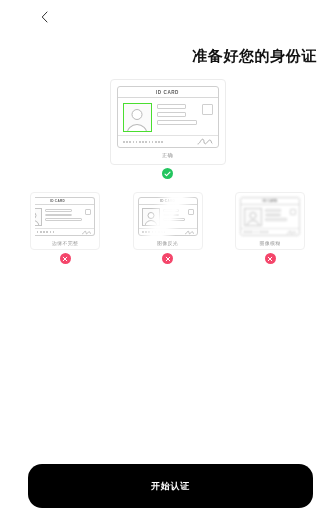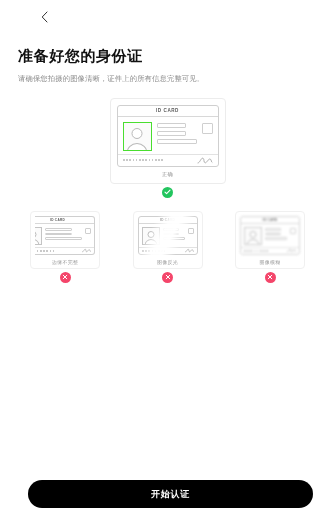--- a/index.html
+++ b/index.html
@@ -31,21 +31,21 @@
   .nav-title {
     width:100%;
     text-align:center;
     font-size:10.5px;
     font-weight:bold;
     letter-spacing:.4px;
     color:#1a1a1a;
   }
 
   
-  .heading-wrap { margin-top:13px; text-align:left; padding:0 18px; }
+  .heading-wrap { margin-top:13px; text-align:right; padding:0 18px; }
   .page-title {
     font-size:15px;
     font-weight:bold;
     letter-spacing:.6px;
     color:#111;
   }
   .page-sub {
     margin-top:8px;
     font-size:7.3px;
     line-height:1.5;
@@ -223,21 +223,21 @@
     color:#9a9a9a;
     letter-spacing:.25px;
     white-space:nowrap;
   }
 
   
   .cta {
     position:absolute;
     left:28px; right:22px;
     bottom:14px;
-    height:28px;
+    height:44px;
     background:#000000;
     border-radius:14px;
     color:#ffffff;
     font-size:9px;
     font-weight:bold;
     letter-spacing:.8px;
     display:flex;
     align-items:center;
     justify-content:center;
     cursor:pointer;
@@ -253,21 +253,20 @@
     <span>
       <svg width="7" height="12" viewBox="0 0 7 12" fill="none">
         <path d="M6 1L1.2 6L6 11" stroke="#333" stroke-width="1" stroke-linecap="round" stroke-linejoin="round"></path>
       </svg>
     </span>
   </div>
 </div>
 
 <div class="heading-wrap">
   <div class="page-title">准备好您的身份证</div>
-  <div class="page-sub">请确保您拍摄的图像清晰，证件上的所有信息完整可见。</div>
 </div>
 
 <div class="hero-wrap">
   <div class="hero-frame">
     <div class="idcard">
       <div class="idcard-head">
         <span>ID CARD</span>
       </div>
       <div class="idcard-body">
         <div class="photo">

